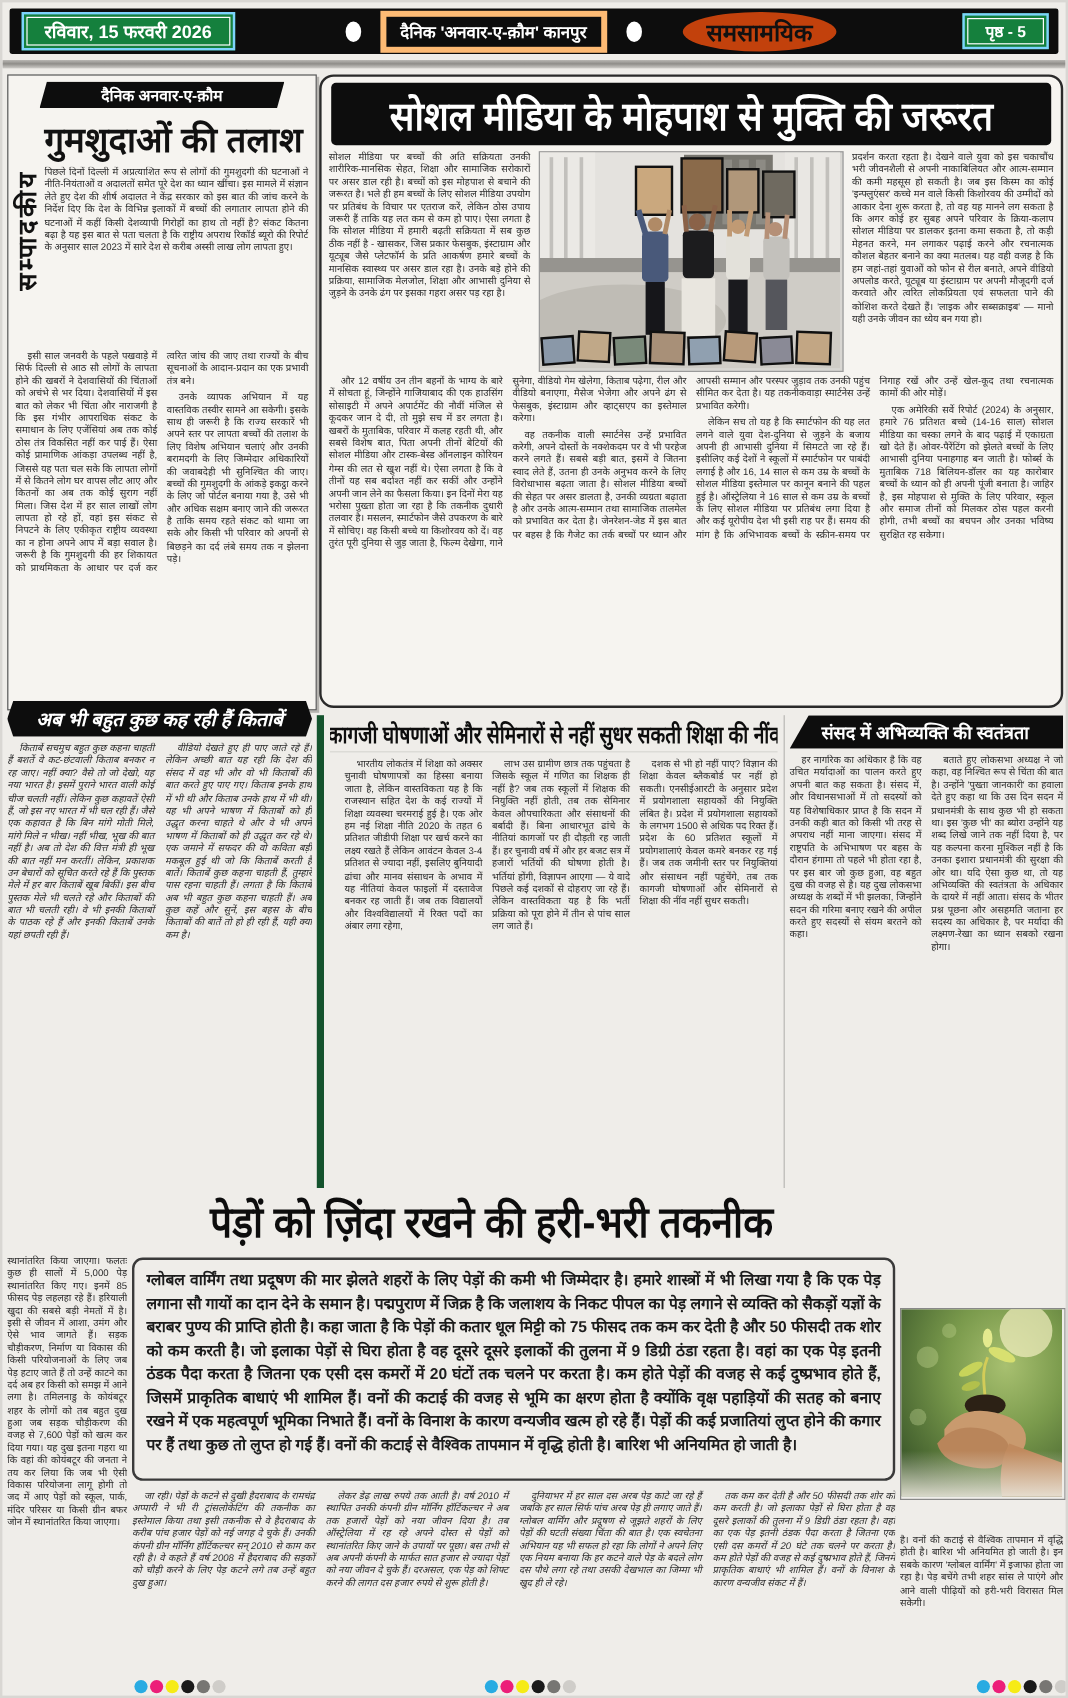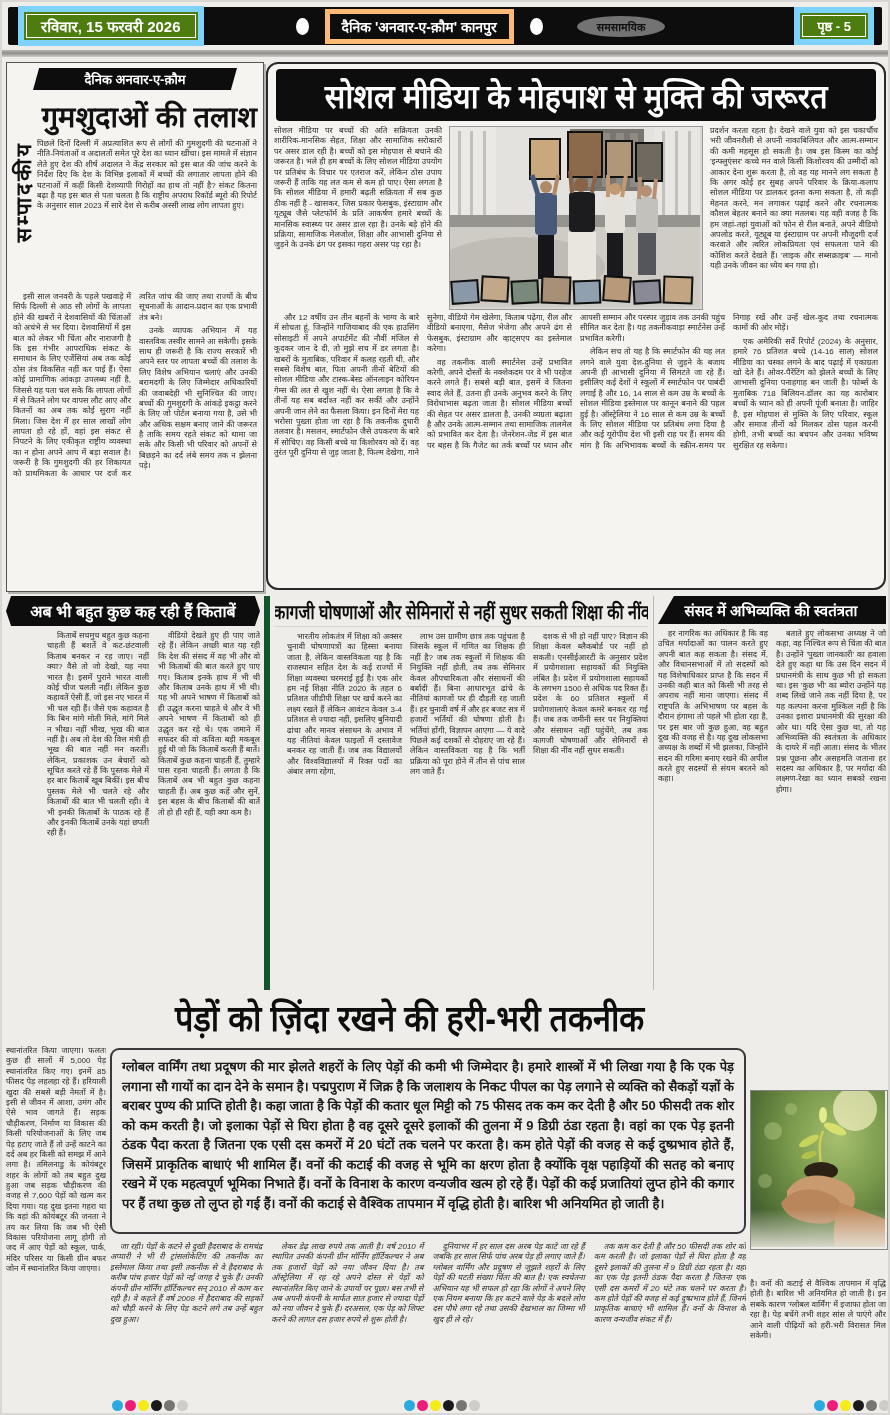--- a/index.html
+++ b/index.html
@@ -6,61 +6,61 @@
   body{
     width:890px;height:1415px;background:#d9d7d3;
     font-family:"Liberation Sans","DejaVu Sans",sans-serif;
     color:#222; -webkit-font-smoothing:antialiased;
   }
   #page{position:relative;width:886px;height:1411px;margin:2px;background:#efede9;overflow:hidden;}
 
   
   #masthead{position:absolute;left:6px;top:5px;width:874px;height:38px;background:#0d0d0d;
     display:flex;align-items:center;border-radius:2px;}
-  .db{border:6px solid #7dd3fc;padding:2px;background:#4d7c0f;}
+  .db{border:2px solid #7dd3fc;padding:2px;background:#15803d;}
   .db-inner{border:1px solid #fff;padding:1px 14px;color:#fff;font-weight:bold;font-size:15px;white-space:nowrap;}
   .sb{border:5px solid #fdba74;padding:3px 12px;color:#fff;font-weight:bold;font-size:14px;white-space:nowrap;}
   .mdot{width:13px;height:17px;background:#fff;border-radius:50%;}
-  .oval{background:#737373;color:#111;font-weight:bold;font-size:11px;padding:3px 20px;border-radius:50%;white-space:nowrap;}
+  .oval{background:#c2410c;color:#111;font-weight:bold;font-size:20px;padding:3px 20px;border-radius:50%;white-space:nowrap;}
   #rule{position:absolute;left:0;top:48px;width:886px;height:7px;
     background:linear-gradient(#b9b7b3,#8f8d89 45%,#cfcdc9);}
 
   
   .bodytxt{font-size:8px;line-height:1.3;text-align:justify;color:#2d2d2d;overflow:hidden;}
   .bodytxt p{margin:0 0 3px 0;text-indent:10px;}
 
   
   #editorial{position:absolute;left:4px;top:60px;width:256px;height:528px;background:#f6f4f0;
     border:1px solid #555;box-shadow:2px 2px 0 #b5b3af;}
   .kicker{margin:5px 26px 2px 26px;background:#0d0d0d;color:#fff;font-weight:bold;font-size:13px;
     text-align:center;padding:2px 0;clip-path:polygon(3% 0,100% 0,97% 100%,0 100%);}
   #edi-row{display:flex;padding:2px 6px 0 4px;}
   #edi-vert{width:26px;height:196px;display:flex;align-items:center;justify-content:center;}
   #edi-vert span{writing-mode:vertical-rl;transform:rotate(180deg);font-weight:bold;font-size:21px;letter-spacing:3px;color:#111;}
   #edi-right{flex:1;}
-  #edi-head{font-size:29px;font-weight:bold;color:#111;text-align:right;margin:2px 0 4px 0;}
+  #edi-head{font-size:29px;font-weight:bold;color:#111;text-align:left;margin:2px 0 4px 0;}
   #edi-intro{height:148px;}
   #edi-cols{padding:2px 6px;column-count:2;column-gap:8px;height:268px;overflow:hidden;}
 
   
   #lead{position:absolute;left:264px;top:60px;width:620px;height:528px;background:#f6f4f0;
     border:2px solid #2a2a2a;border-radius:12px;padding:4px 6px;box-sizing:border-box;}
   #lead-head{background:#0d0d0d;color:#fff;border-radius:4px;height:52px;display:flex;
     align-items:center;justify-content:center;margin:1px 2px 5px 2px;overflow:hidden;}
   #lead-head span{font-size:33px;font-weight:bold;white-space:nowrap;transform:scaleX(.92);}
   #lead-top{display:flex;gap:7px;height:182px;}
   #lead-colA,#lead-colD{flex:1;height:182px;}
   #lead-photo-wrap{width:252px;height:182px;flex:0 0 auto;border:1px solid #999;background:#d8d6d2;}
   #lead-bottom{margin-top:5px;column-count:4;column-gap:8px;height:266px;overflow:hidden;}
 
   
-  #books{position:absolute;left:4px;top:594px;width:254px;height:444px;}
+  #books{position:absolute;left:4px;top:582px;width:254px;height:444px;font-style:italic;}
   .ribbon{background:#0d0d0d;color:#fff;font-weight:bold;text-align:center;}
   #books-rib{font-size:16px;padding:4px 0;clip-path:polygon(2% 0,98% 0,100% 50%,98% 100%,2% 100%,0 50%);}
-  #books-cols{margin-top:5px;column-count:2;column-gap:9px;height:408px;overflow:hidden;margin-left:41px;}
+  #books-cols{margin-top:5px;column-count:2;column-gap:9px;height:408px;overflow:hidden;}
 
   #edu{position:absolute;left:262px;top:594px;width:390px;height:394px;border-left:6px solid #14532d;border-right:1px solid #b9b7b3;padding:0 5px;box-sizing:border-box;}
   #edu-head{height:30px;display:flex;align-items:center;justify-content:center;overflow:hidden;border-bottom:1px solid #d8d6d2;}
   #edu-head span{font-size:20px;font-weight:bold;color:#0d0d0d;white-space:nowrap;transform:scaleX(.8);}
   #edu-cols{margin-top:5px;column-count:3;column-gap:8px;height:352px;overflow:hidden;margin-left:12px;}
 
   #parl{position:absolute;left:656px;top:594px;width:228px;height:496px;}
   #parl-rib{font-size:15px;padding:4px 12px 4px 10px;clip-path:polygon(7% 0,100% 0,100% 100%,0 100%);}
   #parl-cols{margin-top:5px;column-count:2;column-gap:8px;height:460px;overflow:hidden;}
 

